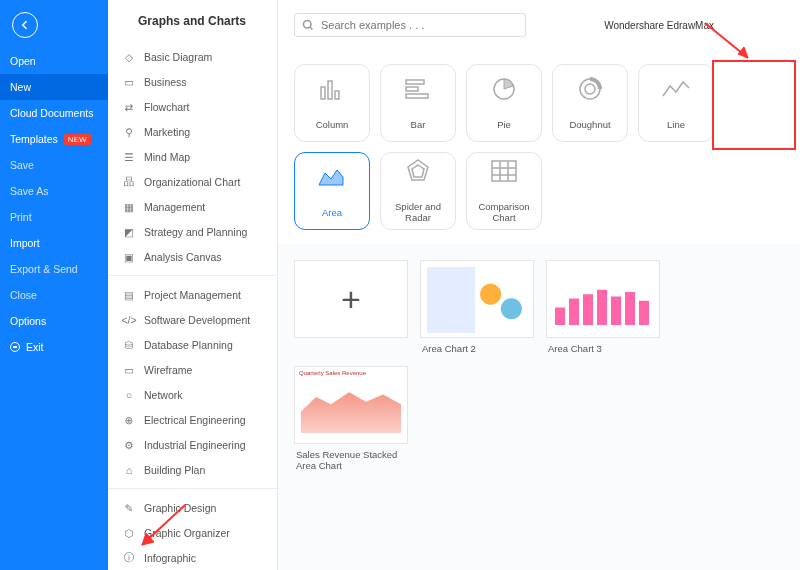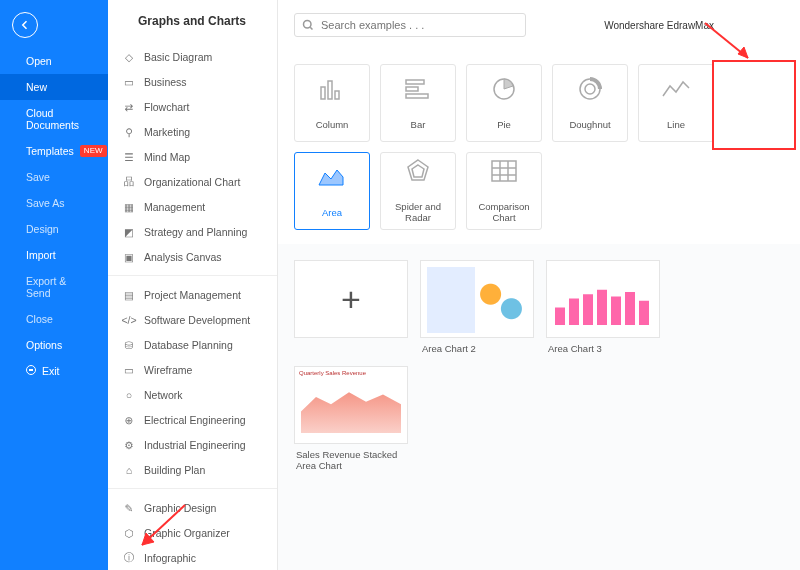--- a/index.html
+++ b/index.html
@@ -1,21 +1,21 @@
 <!DOCTYPE html>
 <html><head>
 <meta charset="utf-8">
 <style>
 * { box-sizing: border-box; margin: 0; padding: 0; font-family: -apple-system, "Segoe UI", sans-serif; }
 body { width: 800px; height: 570px; overflow: hidden; background: #fff; position: relative; }
 .app { display: flex; height: 100%; }
 .sidebar { width: 108px; background: #1180ff; color: #fff; font-size: 10.5px; display: flex; flex-direction: column; padding-top: 8px; }
 .back-btn { width: 26px; height: 26px; border: 1.5px solid #fff; border-radius: 50%; display: flex; align-items: center; justify-content: center; margin: 4px 0 10px 12px; cursor: pointer; }
 .back-btn svg { width: 12px; height: 12px; fill: none; stroke: #fff; stroke-width: 2; }
-.side-item { padding: 7px 26px; cursor: pointer; display: flex; gap: 6px; }
+.side-item { padding: 7px 10px; cursor: pointer; display: flex; align-items: center; gap: 6px; }
 .side-item.active { background: #0068e0; }
 .side-item.dim { color: rgba(255,255,255,0.78); }
 .badge-new { background: #ff3b30; color: #fff; font-size: 8px; padding: 1px 4px; border-radius: 2px; }
 .exit-dot { width: 10px; height: 10px; border: 1.5px solid #fff; border-radius: 50%; position: relative; }
 .exit-dot::after { content:""; position:absolute; width:4px; height:1.5px; background:#fff; top:3px; left:2px; }
 
 .col2 { width: 170px; border-right: 1px solid #e8e8e8; display: flex; flex-direction: column; }
 .col2-title { font-size: 12px; font-weight: 600; padding: 14px 30px 10px; color: #333; }
 .col2-scroll { overflow-y: auto; flex: 1; padding-bottom: 4px; }
 .col2-scroll::-webkit-scrollbar { width: 6px; }
@@ -27,21 +27,21 @@
 
 .main { flex: 1; display: flex; flex-direction: column; background: #fafbfc; overflow-y: auto; }
 .topbar { height: 50px; display: flex; align-items: center; padding: 0 16px; background: #fff; }
 .searchwrap { position: relative; width: 232px; }
 .searchwrap svg { position: absolute; left: 8px; top: 6px; width: 12px; height: 12px; stroke:#999; fill:none; stroke-width:2; }
 .search { width: 100%; padding: 4px 8px 4px 26px; border: 1px solid #ddd; border-radius: 3px; font-size: 11px; outline: none; height: 24px; }
 .wintitle { font-size: 10px; color: #333; margin-left: auto; margin-right: 70px; }
 
 .tile-area { padding: 14px 16px; background: #fff; }
 .tiles { display: flex; flex-wrap: wrap; gap: 10px; }
-.tile { width: 76px; height: 78px; border: 1px solid #e5e5e5; border-radius: 3px; display: flex; flex-direction: column; align-items: center; justify-content: center; gap: 18px; cursor: pointer; background:#fff; }
+.tile { width: 76px; height: 78px; border: 1px solid #e5e5e5; border-radius: 11px; display: flex; flex-direction: column; align-items: center; justify-content: center; gap: 18px; cursor: pointer; background:#fff; }
 .tile .ticon { width: 30px; height: 24px; display:flex; align-items:center; justify-content:center; }
 .tile .tlab { font-size: 9.5px; color: #555; text-align:center; }
 .tile.selected { border: 1.5px solid #1180ff; }
 .tile.selected .tlab { color: #1180ff; }
 .tile-highlight { position: absolute; border: 2px solid #ff3030; }
 
 .templates { padding: 16px; display: flex; flex-wrap: wrap; gap: 12px; }
 .tcard { width: 114px; display: flex; flex-direction: column; }
 .thumb { width: 114px; height: 78px; border: 1px solid #e5e5e5; background: #fff; display:flex; align-items:center; justify-content:center; position:relative; overflow:hidden; }
 .tname { font-size: 9.5px; color: #555; padding: 5px 2px 0; }
@@ -96,21 +96,21 @@
           <span>Templates</span>
           <span class="badge-new">NEW</span>
         </div>
         <div class="side-item dim">
           <span>Save</span>
         </div>
         <div class="side-item dim">
           <span>Save As</span>
         </div>
         <div class="side-item dim">
-          <span>Design</span>
+          <span>Print</span>
         </div>
         <div class="side-item">
           <span>Import</span>
         </div>
         <div class="side-item dim">
           <span>Export &amp; Send</span>
         </div>
         <div class="side-item dim">
           <span>Close</span>
         </div>

